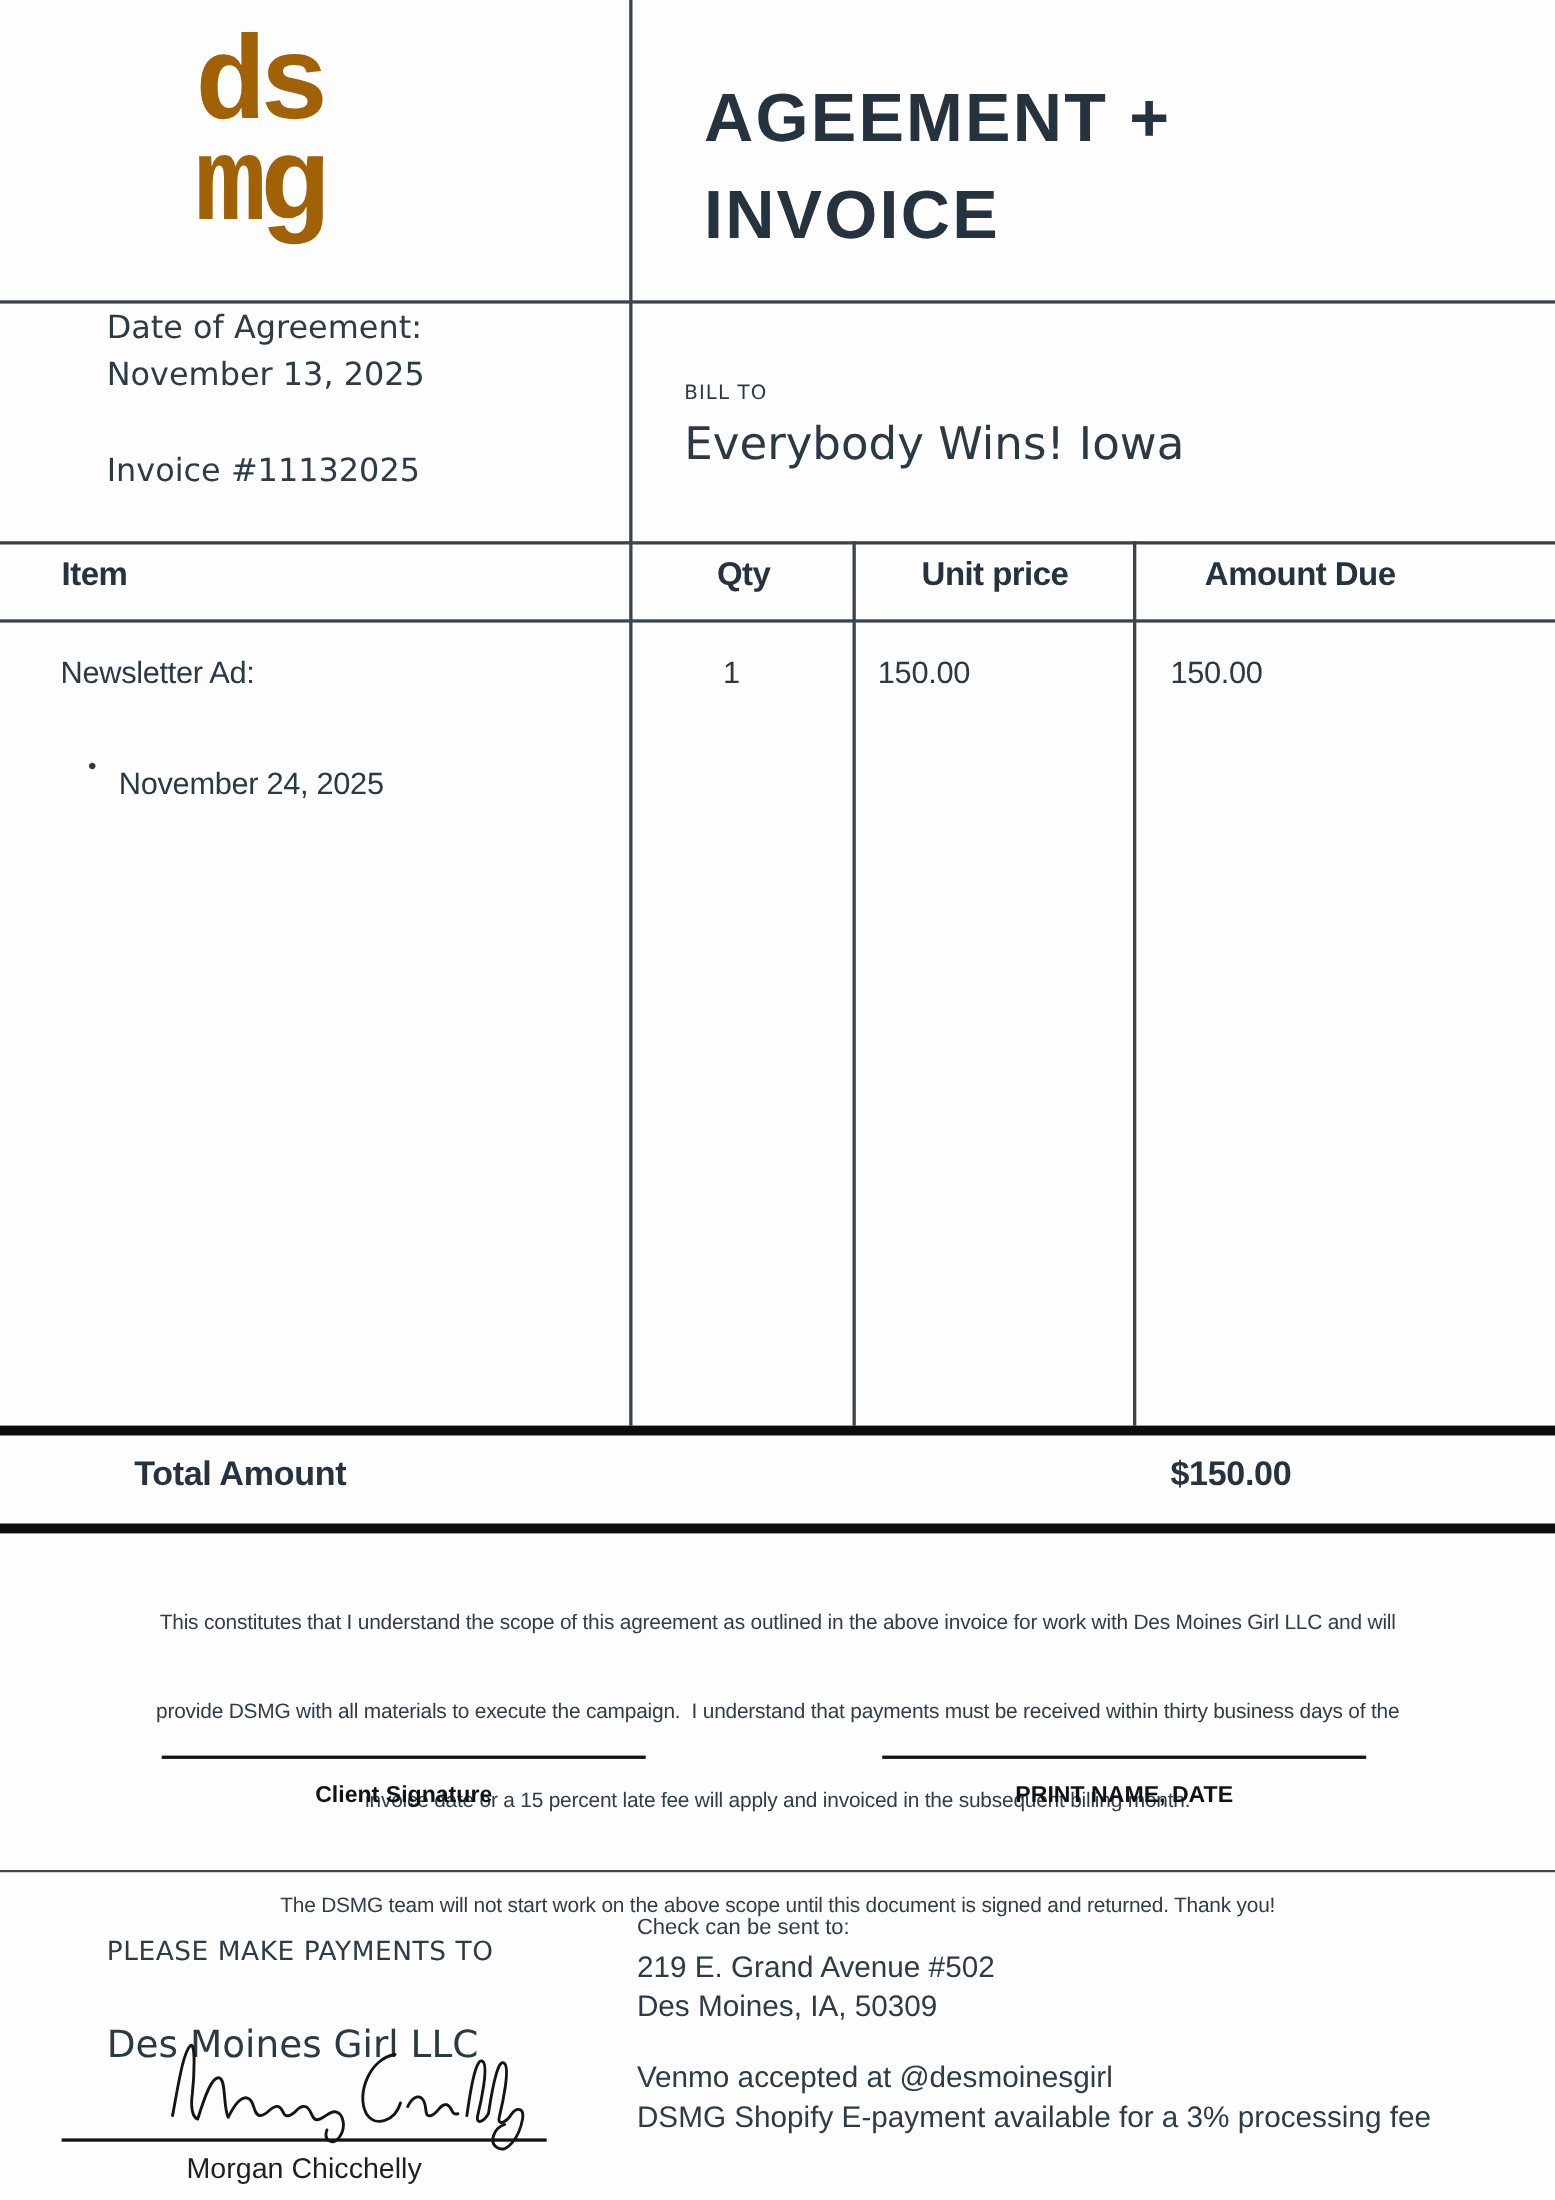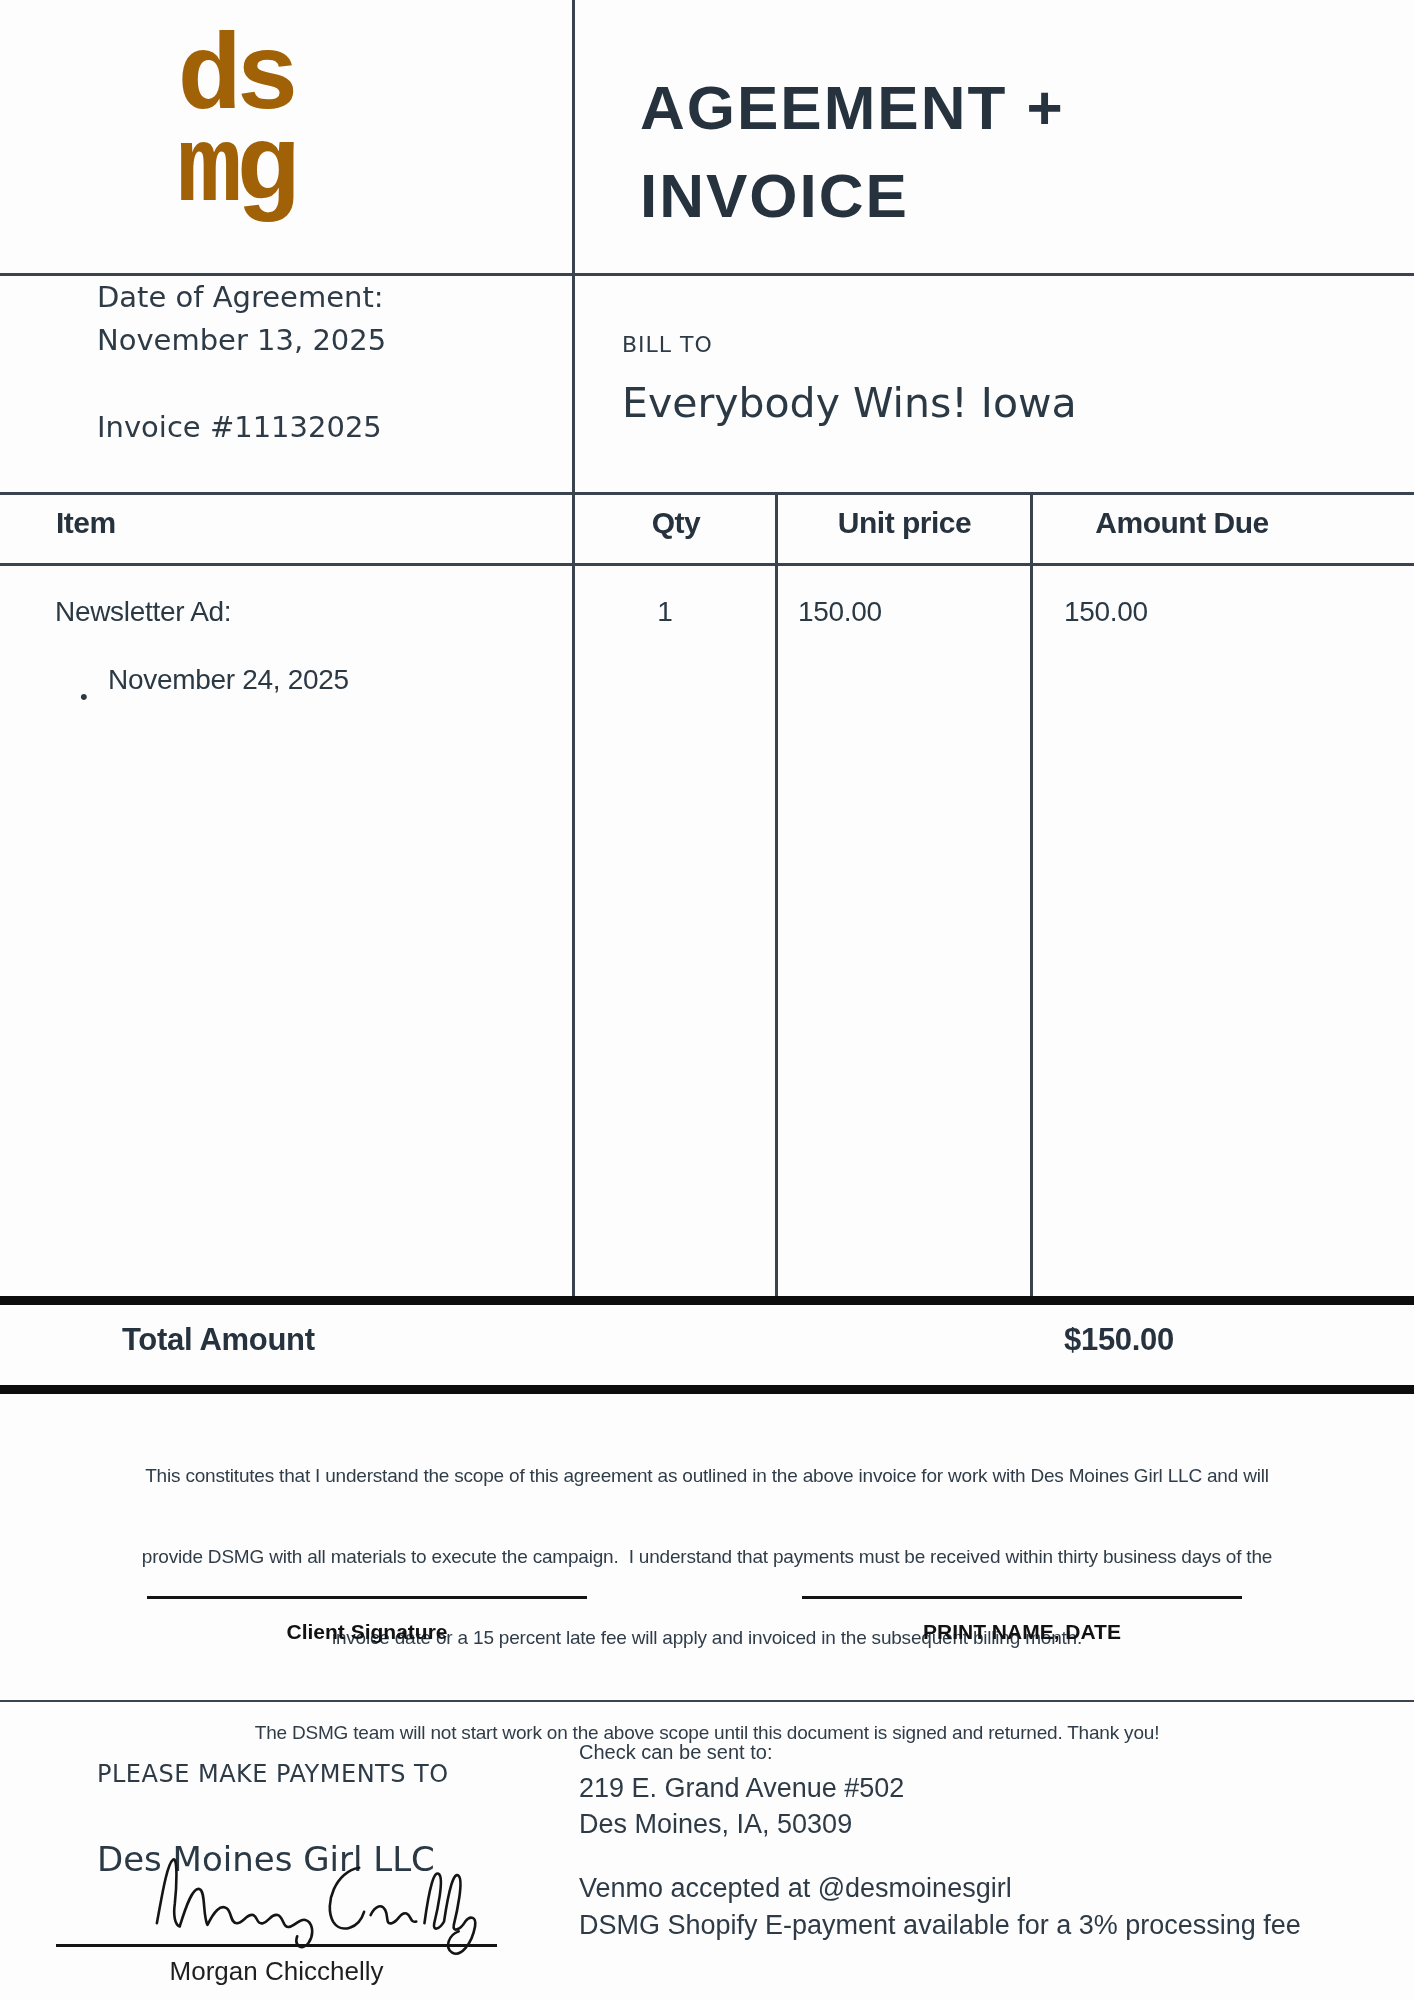--- a/index.html
+++ b/index.html
@@ -29,21 +29,21 @@
   .doc-title{
     left:640px;top:64px;
     font-family:"Liberation Sans",sans-serif;
     font-weight:700;font-size:62px;line-height:88px;
     letter-spacing:2px;color:#26333f;
   }
   
   .agreement{left:97px;top:276px;font-size:29px;line-height:43px;color:#2e3b47;}
   .agreement .invoice-no{margin-top:44px;}
   
-  .billto-label{left:622px;top:332px;font-size:22px;letter-spacing:1px;color:#2e3b47;}
+  .billto-label{left:622px;top:347px;font-size:18px;letter-spacing:1px;color:#2e3b47;}
   .billto-client{left:622px;top:379px;font-size:41px;color:#2b3945;}
   
   .th{
     position:absolute;top:506px;
     font-family:"Liberation Sans",sans-serif;
     font-weight:700;font-size:30px;letter-spacing:-0.5px;color:#26333f;
   }
   .cell{
     position:absolute;
     font-family:"Liberation Sans",sans-serif;
@@ -120,21 +120,21 @@
   <div class="abs billto-label">BILL TO</div>
   <div class="abs billto-client">Everybody Wins! Iowa</div>
 
   <div class="th" style="left:56px;">Item</div>
   <div class="th center" style="left:575px;width:202px;">Qty</div>
   <div class="th center" style="left:777px;width:255px;">Unit price</div>
   <div class="th center" style="left:1032px;width:300px;">Amount Due</div>
 
   <div class="cell" style="left:55px;top:596px;">Newsletter Ad:</div>
   <div class="cell" style="left:80px;top:684px;font-size:22px;">•</div>
-  <div class="cell" style="left:108px;top:664px;">November 24, 2025</div>
+  <div class="cell" style="left:108px;top:697px;">November 24, 2025</div>
   <div class="cell center" style="left:575px;width:180px;top:596px;">1</div>
   <div class="cell" style="left:798px;top:596px;">150.00</div>
   <div class="cell" style="left:1064px;top:596px;">150.00</div>
 
   <div class="total-label" style="left:122px;">Total Amount</div>
   <div class="total-value" style="left:1064px;">$150.00</div>
 
   <div class="abs terms">
     <div>This constitutes that I understand the scope of this agreement as outlined in the above invoice for work with Des Moines Girl LLC and will</div>
     <div>provide DSMG with all materials to execute the campaign.  I understand that payments must be received within thirty business days of the</div>

